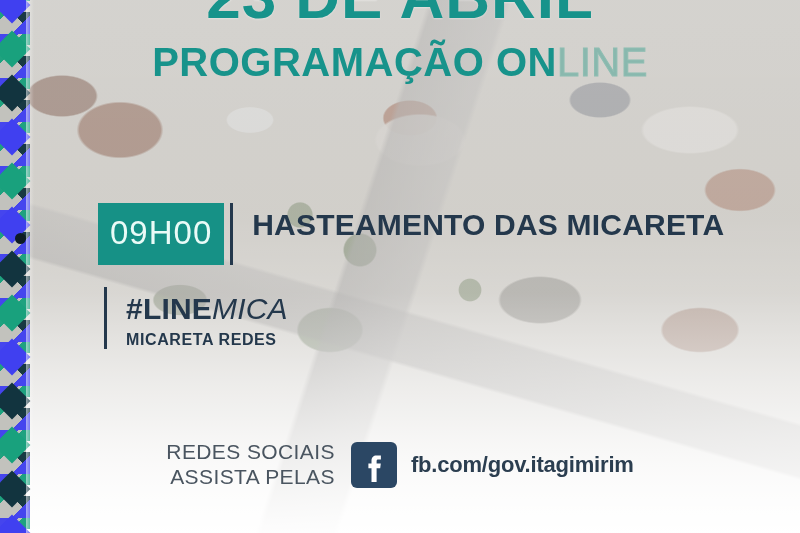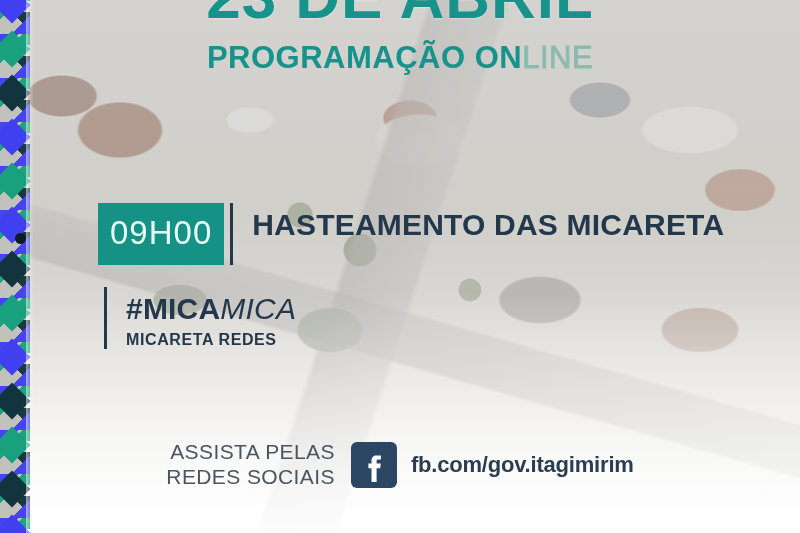--- a/index.html
+++ b/index.html
@@ -117,21 +117,21 @@
     color: #17938b;
     line-height: 1;
     font-stretch: condensed;
     text-shadow: 0 1px 2px rgba(255,255,255,.35);
   }
 
   .subhead {
     position: absolute;
     left: 0; right: 0; top: 42px;
     text-align: center;
-    font-size: 31px;
+    font-size: 40px;
     font-weight: 800;
     letter-spacing: .5px;
     line-height: 1;
     white-space: nowrap;
   }
   .subhead .on { color: #17938b; }
   .subhead .line {
     color: #89b8ae;
     font-weight: 400;
     -webkit-text-stroke: 1px #8fbdb2;
@@ -273,32 +273,32 @@
           <div class="ev-title">
             <span>HASTEAMENTO DAS MICARETA</span>
           </div>
         </div>
       </div>
 
       <div class="sched-row">
         <div class="chip-divider"></div>
         <div class="ev-text">
           <div class="ev-title">
-            <span>#MICA</span><span class="ital">MICA</span>
+            <span>#LINE</span><span class="ital">MICA</span>
           </div>
           <div class="ev-sub">MICARETA REDES</div>
         </div>
       </div>
 
     </div>
 
     <div class="footer">
       <div class="footer-cta">
+        <div>REDES SOCIAIS</div>
         <div>ASSISTA PELAS</div>
-        <div>REDES SOCIAIS</div>
       </div>
       <div class="fb-icon">
         <svg width="46" height="46" viewBox="0 0 46 46" aria-hidden="true">
           <path fill="#ffffff" d="M28.6 13.4h-3.2c-2.9 0-4.9 2-4.9 5.1v3.1h-3.1v4.6h3.1V40h5.1V26.2h3.6l.6-4.6h-4.2v-2.5c0-1 .4-1.6 1.6-1.6h2.7v-4.1z"></path>
         </svg>
       </div>
       <div class="fb-url">fb.com/gov.itagimirim</div>
     </div>
 
   </div>

